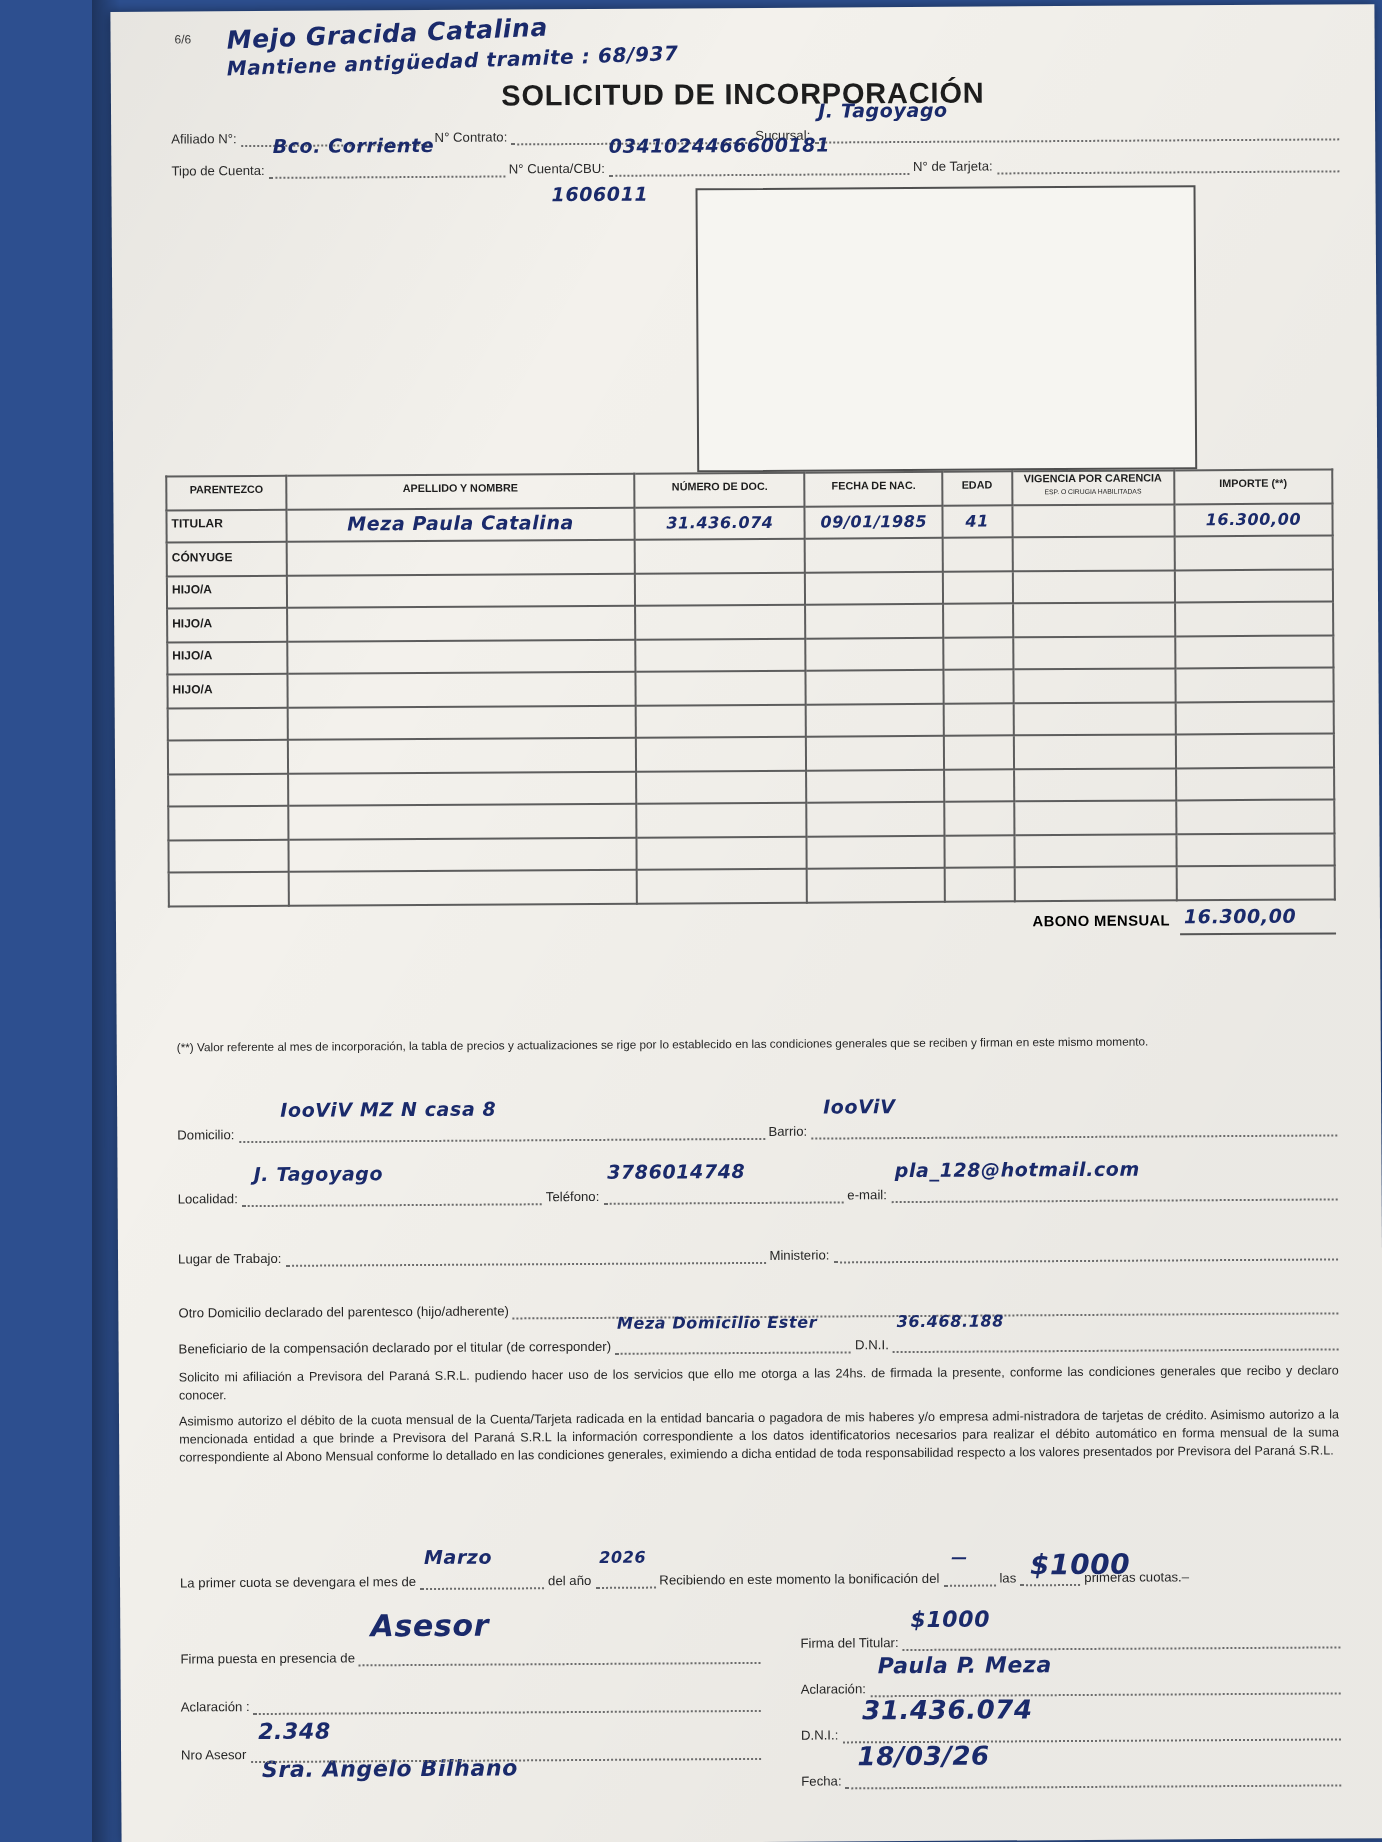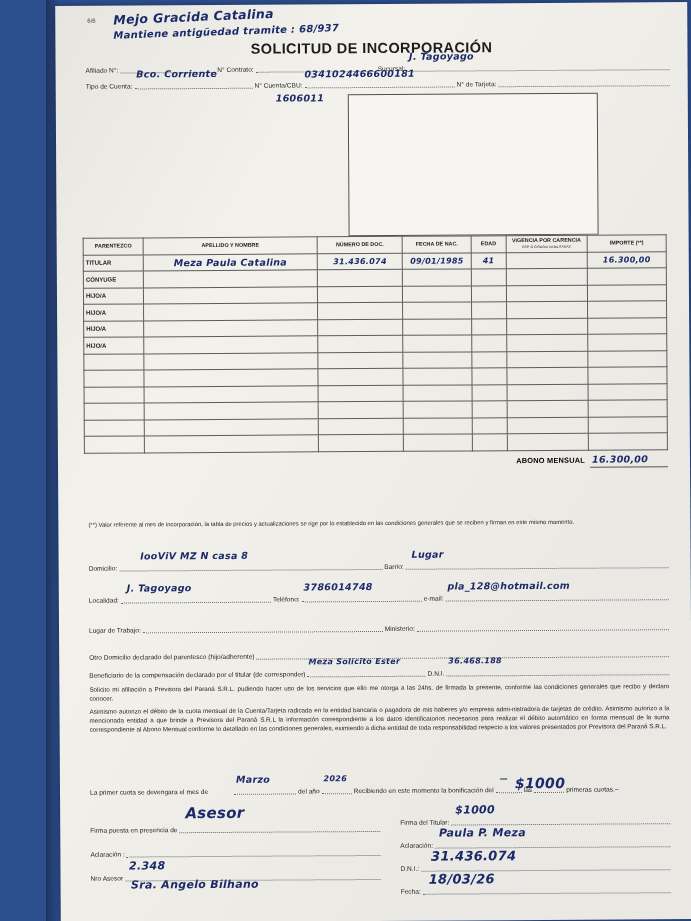--- a/index.html
+++ b/index.html
@@ -255,21 +255,21 @@
   <div class="para" style="position:absolute;left:30px;right:22px;top:515px;font-size:5.9px;">(**) Valor referente al mes de incorporación, la tabla de precios y actualizaciones se rige por lo establecido en las condiciones generales que se reciben y  firman en este mismo momento.</div>
 
   <div style="position:absolute;left:30px;right:22px;top:556px;">
     <div class="row">
       <span class="sec-label">Domicilio:</span>
       <span class="dots" style="position:relative;max-width:300px;">
         <span class="hand hw-md" style="position:absolute;left:4px;top:-11px;white-space:nowrap;margin-left:17px;">IooViV  MZ N casa 8</span>
       </span>
       <span class="sec-label">Barrio:</span>
       <span class="dots" style="position:relative;">
-        <span class="hand hw-md" style="position:absolute;left:6px;top:-11px;white-space:nowrap;">Lugar</span>
+        <span class="hand hw-md" style="position:absolute;left:6px;top:-11px;white-space:nowrap;">IooViV</span>
       </span>
     </div>
   </div>
 
   <div style="position:absolute;left:30px;right:22px;top:588px;">
     <div class="row">
       <span class="sec-label">Localidad:</span>
       <span class="dots" style="position:relative;max-width:150px;">
         <span class="hand hw-md" style="position:absolute;left:6px;top:-11px;white-space:nowrap;">J. Tagoyago</span>
       </span>
@@ -297,36 +297,36 @@
     <div class="row">
       <span class="sec-label">Otro Domicilio declarado del parentesco (hijo/adherente)</span>
       <span class="dots"></span>
     </div>
   </div>
 
   <div style="position:absolute;left:30px;right:22px;top:663px;">
     <div class="row">
       <span class="sec-label">Beneficiario de la compensación declarado por el titular (de corresponder)</span>
       <span class="dots" style="position:relative;max-width:118px;">
-        <span class="hand hw-sm" style="position:absolute;left:1px;top:-10px;white-space:nowrap;">Meza Solicito Ester</span>
+        <span class="hand hw-sm" style="position:absolute;left:1px;top:-10px;white-space:nowrap;">Meza Domicilio Ester</span>
       </span>
       <span class="sec-label">D.N.I.</span>
       <span class="dots" style="position:relative;">
         <span class="hand hw-sm" style="position:absolute;left:2px;top:-10px;white-space:nowrap;">36.468.188</span>
       </span>
     </div>
   </div>
 
   <div class="para" style="position:absolute;left:30px;right:22px;top:680px;">Solicito mi afiliación a Previsora del Paraná S.R.L. pudiendo hacer uso de los servicios que ello me otorga a las 24hs. de firmada la presente, conforme las condiciones generales que recibo y declaro conocer.</div>
   <div class="para" style="position:absolute;left:30px;right:22px;top:702px;">Asimismo autorizo el débito de la cuota mensual de la Cuenta/Tarjeta radicada en la entidad bancaria o pagadora de mis haberes y/o empresa admi-nistradora de tarjetas de crédito. Asimismo autorizo a la mencionada entidad a que brinde a Previsora del Paraná S.R.L la información correspondiente a los datos identificatorios necesarios para realizar el débito automático en forma mensual de la suma correspondiente al Abono Mensual conforme lo detallado en las condiciones generales, eximiendo a dicha entidad de toda responsabilidad respecto a los valores presentados por Previsora del Paraná S.R.L.</div>
 
   <div style="position:absolute;left:30px;right:22px;top:780px;">
     <div class="row" style="font-size:6.3px;">
       <span class="sec-label">La primer cuota se devengara el mes de</span>
-      <span class="dots" style="max-width:62px;position:relative;margin-left:24px;">
+      <span class="dots" style="max-width:62px;position:relative;">
         <span class="hand hw-md" style="position:absolute;left:2px;top:-11px;white-space:nowrap;">Marzo</span>
       </span>
       <span class="sec-label">del año</span>
       <span class="dots" style="max-width:30px;position:relative;">
         <span class="hand hw-sm" style="position:absolute;left:2px;top:-10px;">2026</span>
       </span>
       <span class="sec-label">Recibiendo en este momento la bonificación del</span>
       <span class="dots" style="max-width:26px;position:relative;">
         <span class="hand hw-sm" style="position:absolute;left:4px;top:-9px;">—</span>
       </span>

